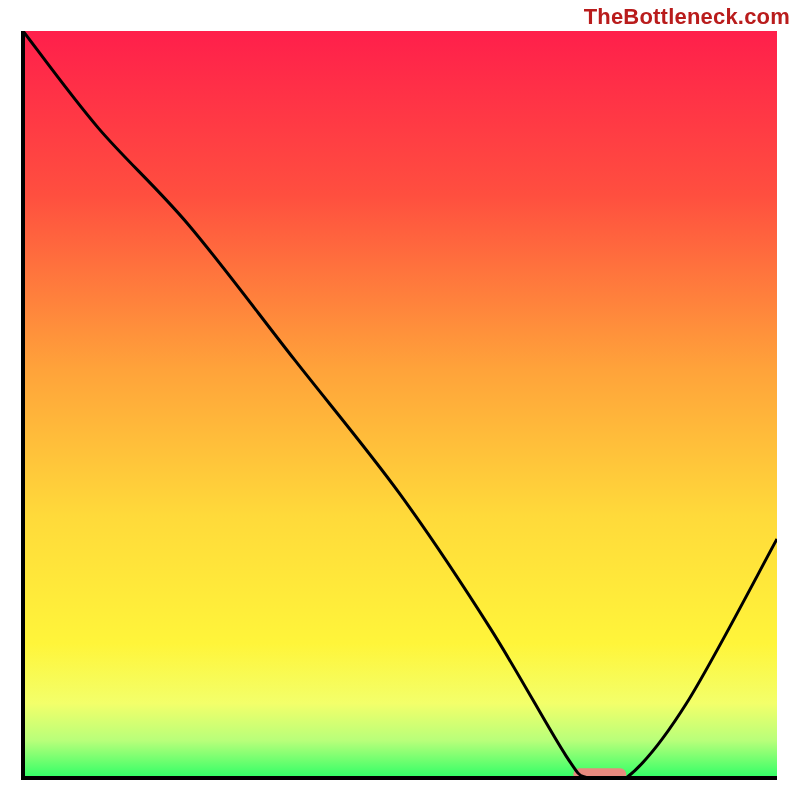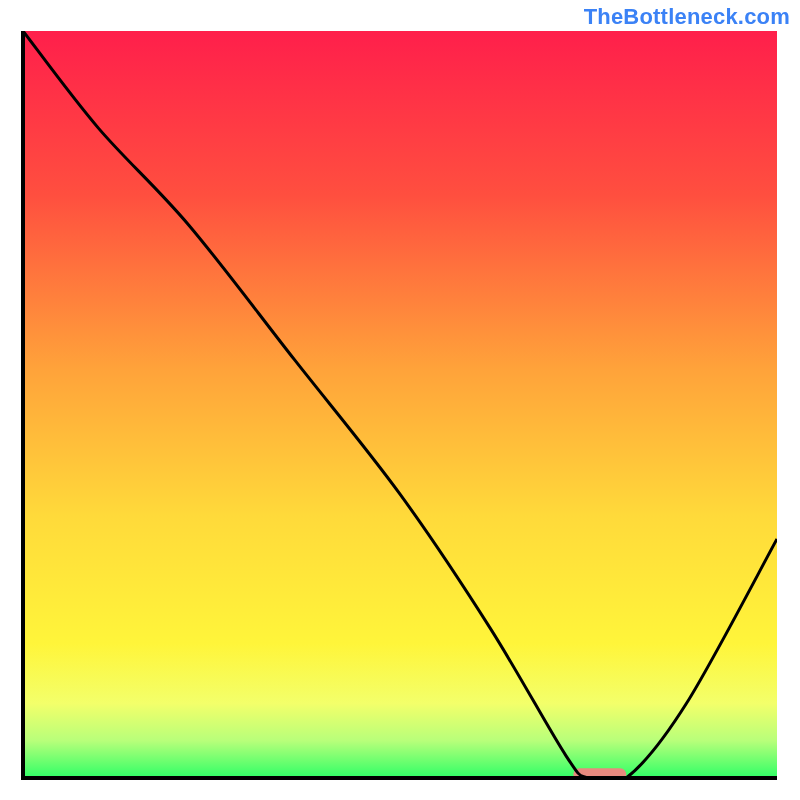--- a/index.html
+++ b/index.html
@@ -15,21 +15,21 @@
     width: 800px;
     height: 800px;
     overflow: hidden;
   }
   .watermark {
     position: absolute;
     top: 4px;
     right: 10px;
     font-size: 22px;
     font-weight: 600;
-    color: #3b82f6;
+    color: #b91c1c;
     letter-spacing: 0.2px;
     z-index: 5;
   }
   svg {
     position: absolute;
     inset: 0;
     width: 800px;
     height: 800px;
   }
 </style>

